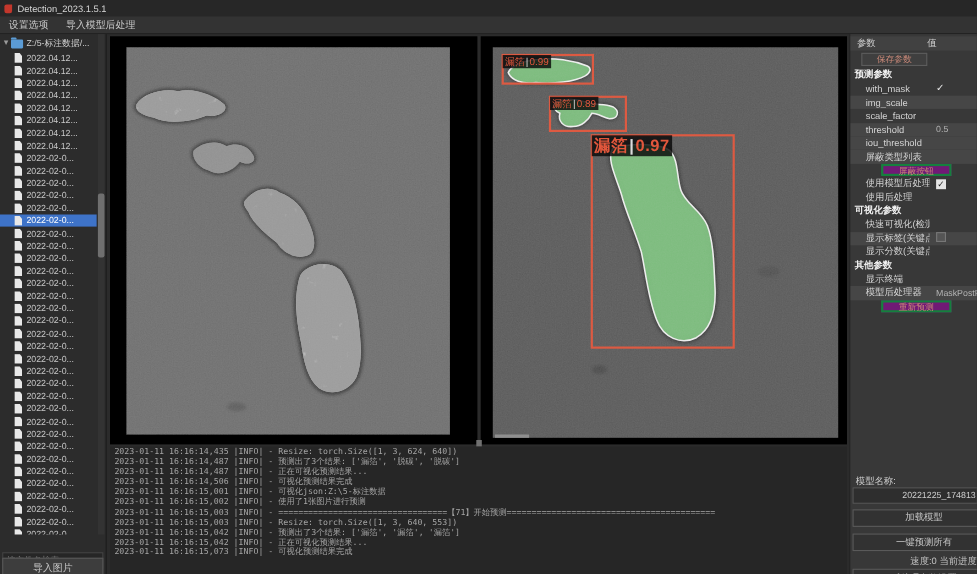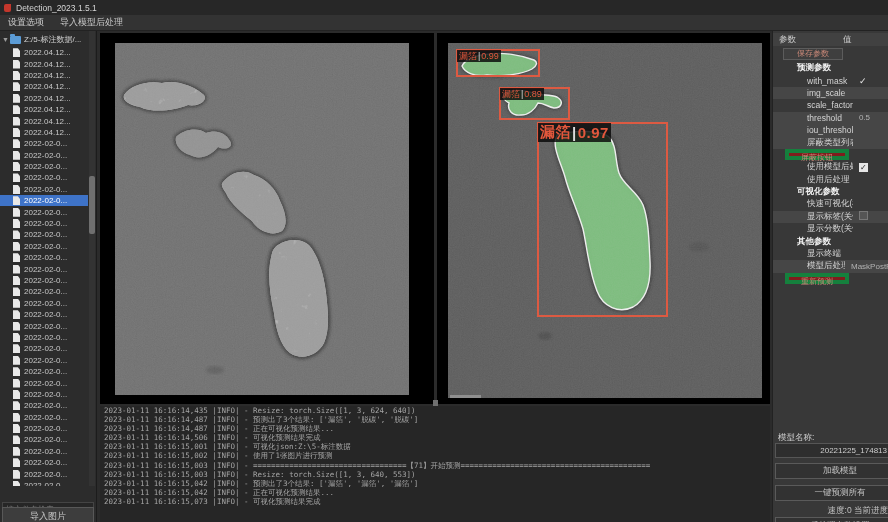--- a/index.html
+++ b/index.html
@@ -59,27 +59,27 @@
   #paramspanel { position:absolute; left:772px; top:31px; width:116px; height:491px;
     background:#383838; border-left:1px solid #222; overflow:hidden; }
   #pheader { position:absolute; left:0; top:2px; width:116px; height:13px; background:#414141;
     display:flex; font-size:8.5px; color:#cfcfcf; align-items:center; }
   #pheader .h-param { padding-left:6px; width:70px; }
   #save-btn { position:absolute; left:10px; top:17px; width:60px; height:12px;
     background:#3f3f3f; border:1px solid #5c5c5c; color:#c98878; font-size:8px; line-height:10px; }
   #prows { position:absolute; left:0; top:31px; width:116px; }
   .prow { height:12.4px; display:flex; align-items:center; font-size:8.5px; color:#d4d4d4; }
   .prow.alt { background:#464646; }
-  .prow .plabel { padding-left:14px; width:72px; white-space:nowrap; overflow:hidden;margin-left:20px; }
+  .prow .plabel { padding-left:14px; width:72px; white-space:nowrap; overflow:hidden; }
   .prow.section { font-weight:bold; color:#f2f2f2; }
   .prow.section .plabel { padding-left:4px; }
   .prow .pvalue { width:44px; padding-left:6px; color:#b3b3b3; font-size:8px; white-space:nowrap; }
   .prow.btnrow { justify-content:flex-start; }
-  .prow-btn { margin-left:12px; width:64px; height:11px; background:#7f1d1d;
-    border:4px solid #15803d; color:#c98878; font-size:8px; line-height:9px; }
+  .prow-btn { margin-left:28px; width:64px; height:11px; background:#701a75;
+    border:2px solid #15803d; color:#c98878; font-size:8px; line-height:9px; }
   .checkmark { color:#e8e8e8; font-size:9px; }
   .cbox { width:9px; height:9px; display:inline-block; }
   .cbox.on { background:#e6e6e6; color:#222; font-size:8px; line-height:9px; text-align:center; }
   .cbox.off { background:#555; border:1px solid #777; }
 
   #model-name-label { position:absolute; left:5px; top:401px; font-size:8.5px; color:#cfcfcf; }
   #model-name-field { position:absolute; left:2px; top:412px; width:114px; height:15px;
     background:#2e2e2e; border:1px solid #565656; color:#cdcdcd; font-size:8px;
     text-align:right; line-height:13px; padding-right:1px; white-space:nowrap; }
   .big-btn { position:absolute; left:2px; width:130px; height:16px; background:#323232;

